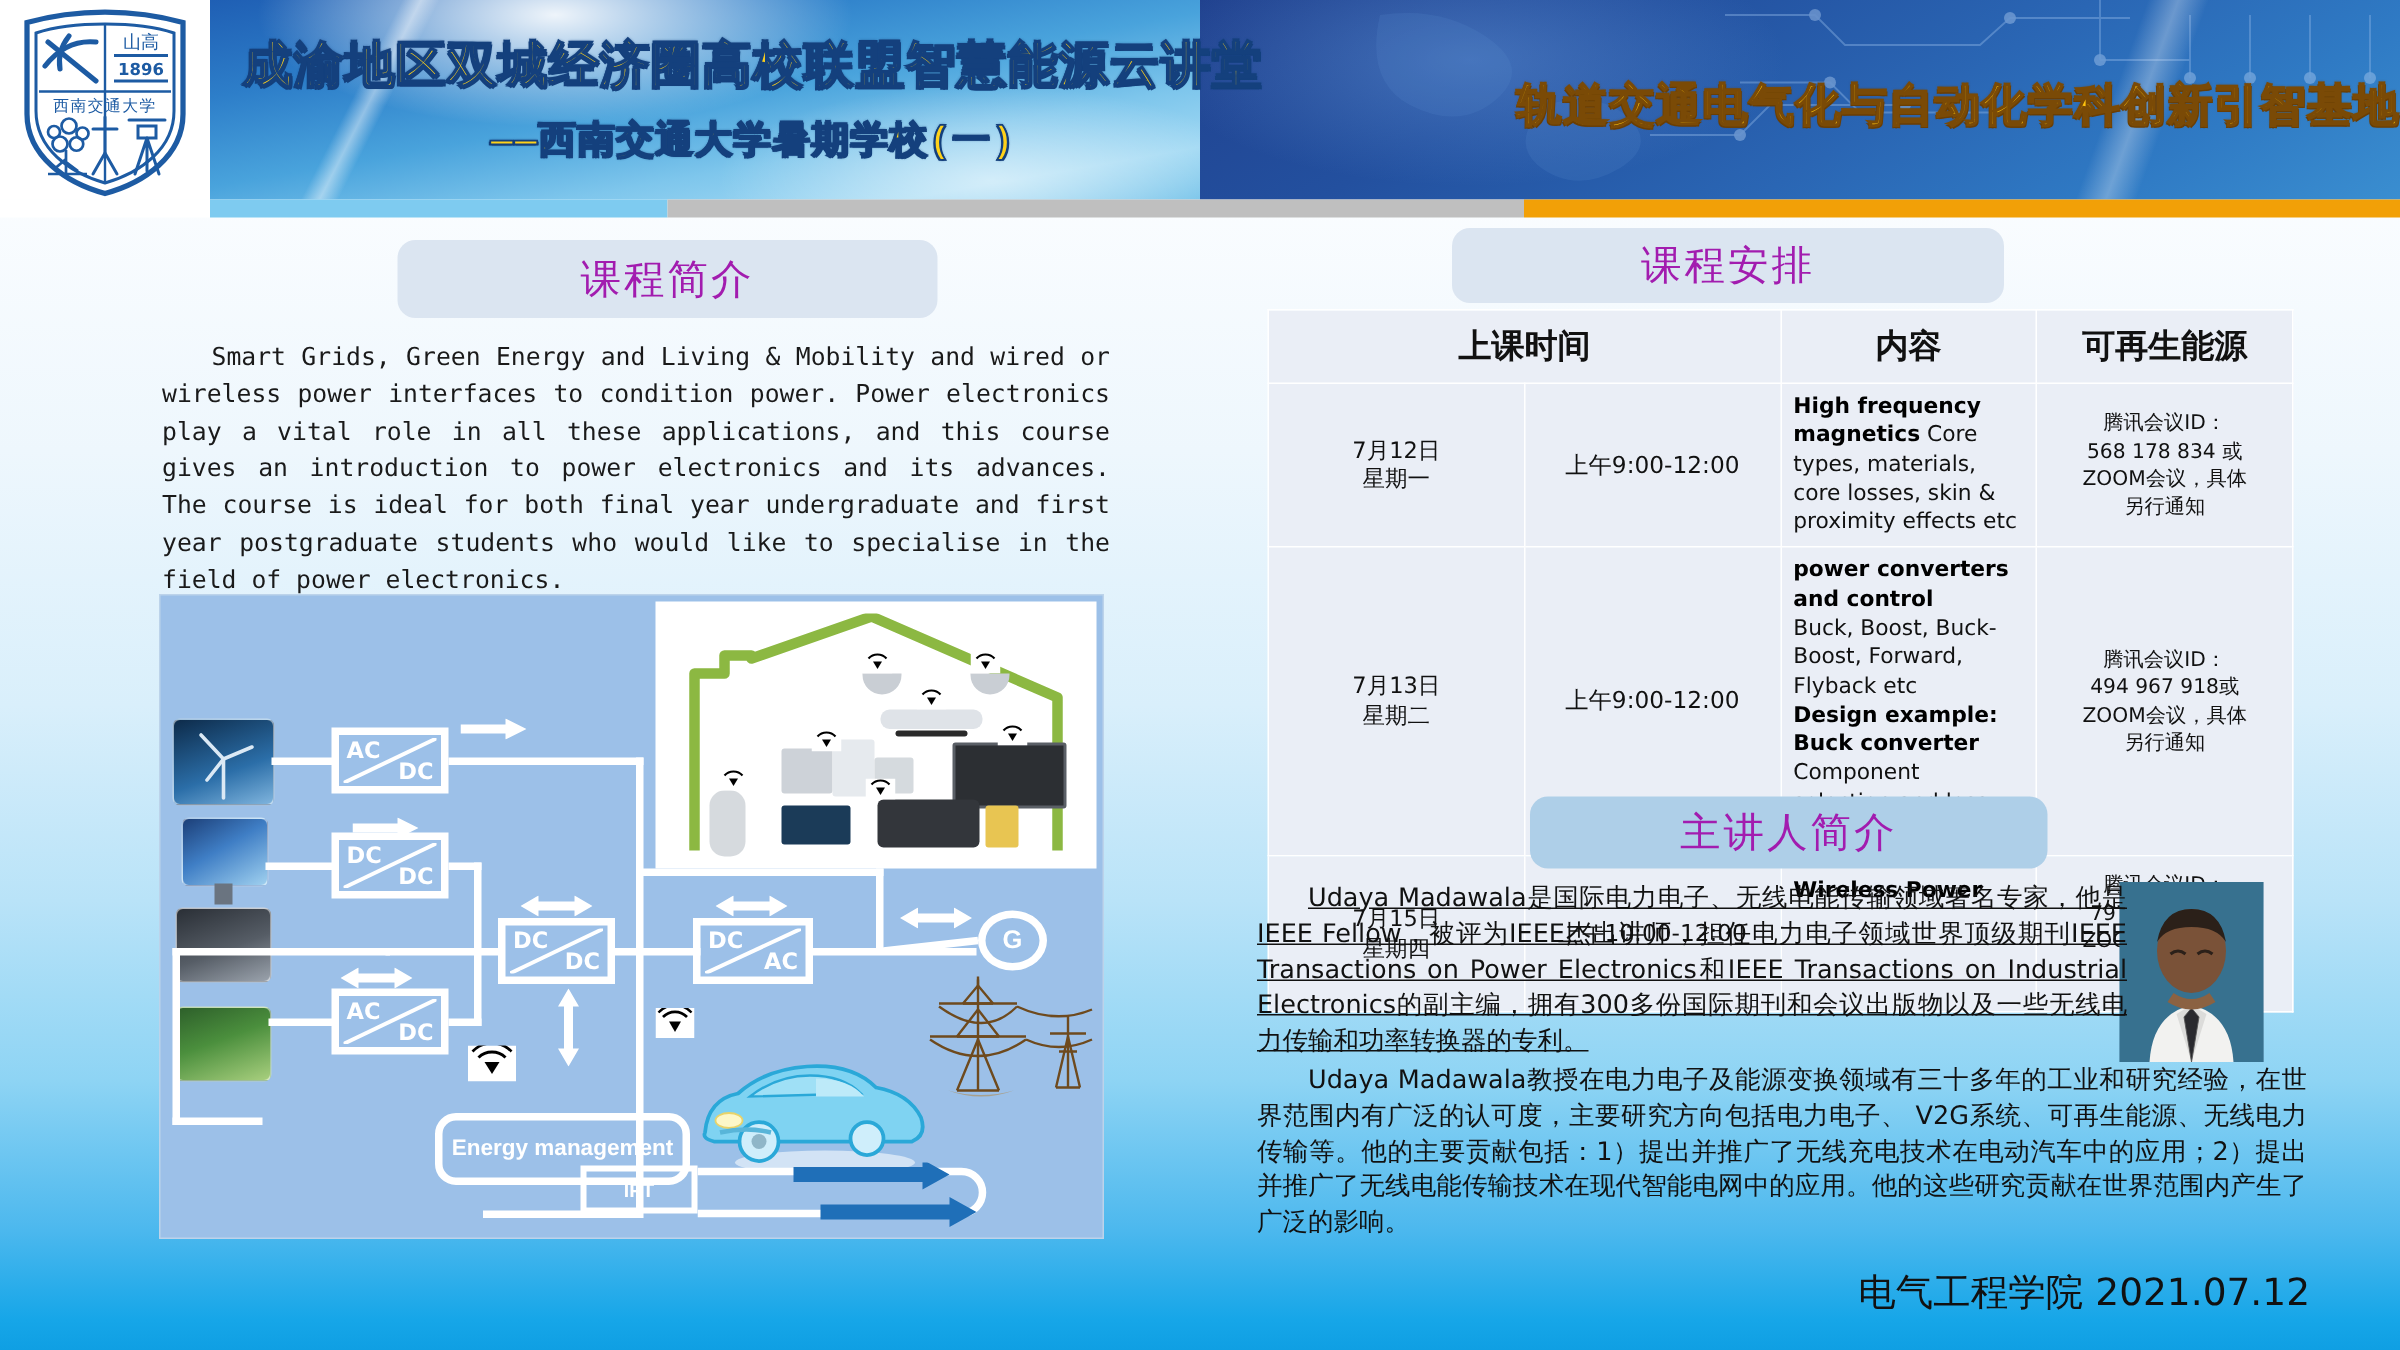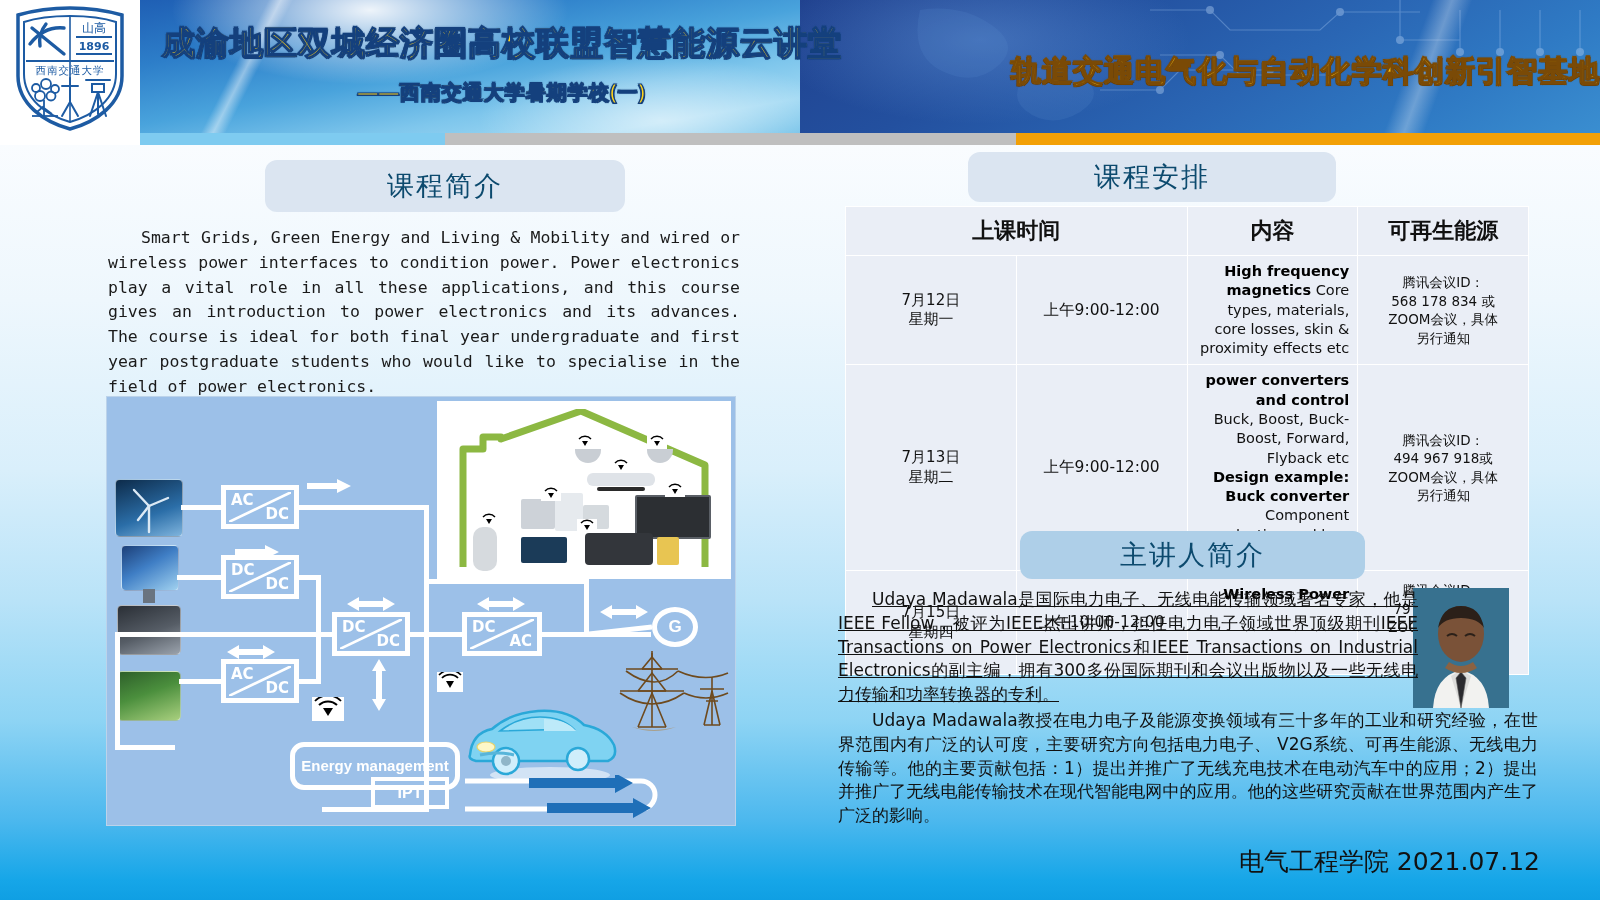--- a/index.html
+++ b/index.html
@@ -48,22 +48,22 @@
     position:absolute;left:142px;top:26px;width:720px;
     font-family:"DejaVu Sans","Liberation Sans",sans-serif;
     font-size:33px;font-weight:bold;letter-spacing:1px;
     color:#ffd21a;text-align:center;line-height:1.05;
     -webkit-text-stroke:1.1px #14407d;
     text-shadow:0 0 2px #14407d,1px 1px 0 #14407d,-1px 1px 0 #14407d;
     white-space:nowrap;
   }
   .title-sub{
     position:absolute;left:142px;top:82px;width:720px;
-    font-family:Liberation Sans, sans-serif;
-    font-size:20px;font-weight:bold;letter-spacing:1px;
+    font-family:Liberation Mono, monospace;
+    font-size:25px;font-weight:bold;letter-spacing:1px;
     color:#ffd21a;text-align:center;line-height:1.05;
     -webkit-text-stroke:1.1px #14407d;
     text-shadow:0 0 2px #14407d,1px 1px 0 #14407d,-1px 1px 0 #14407d;
     white-space:nowrap;
   }
   .title-right{
     position:absolute;left:860px;top:55px;width:740px;
     font-family:"DejaVu Sans","Liberation Sans",sans-serif;
     font-size:30px;font-weight:bold;letter-spacing:1px;
     color:#ffc40d;text-align:right;line-height:1.05;
@@ -75,21 +75,21 @@
   
   .strip{position:absolute;top:133px;left:0;width:1600px;height:12px;}
   .strip .s-white{position:absolute;left:0;top:0;width:140px;height:12px;background:#fff;}
   .strip .s-blue{position:absolute;left:140px;top:0;width:305px;height:12px;background:#7ecbf0;}
   .strip .s-gray{position:absolute;left:445px;top:0;width:571px;height:12px;background:#bfbfbf;}
   .strip .s-orange{position:absolute;left:1016px;top:0;width:584px;height:12px;background:#f2a007;}
 
   
   .pill{
     position:absolute;border-radius:12px;background:#dbe5f1;
-    color:#0c4a6e;font-size:27px;text-align:center;
+    color:#a21caf;font-size:27px;text-align:center;
     font-family:"DejaVu Sans","Liberation Sans",sans-serif;
     display:flex;align-items:center;justify-content:center;letter-spacing:2px;
   }
   #pill-intro{left:265px;top:160px;width:360px;height:52px;}
   #pill-schedule{left:968px;top:152px;width:368px;height:50px;}
   #pill-speaker{left:1020px;top:531px;width:345px;height:48px;background:#aecfe8;z-index:30;}
 
   
   .intro-text{
     position:absolute;left:108px;top:226px;width:632px;
@@ -117,44 +117,44 @@
   .blk .sl{position:absolute;left:4%;top:6%;width:92%;height:88%;}
   .wire{position:absolute;background:#fff;}
   .src{position:absolute;border-radius:5px;overflow:hidden;border:1px solid rgba(255,255,255,.5);}
   .emlabel{
     position:absolute;left:183px;top:345px;width:170px;height:48px;
     border:5px solid #fff;border-radius:14px;box-sizing:border-box;
     color:#fff;font-weight:bold;font-size:15px;line-height:1.15;
     display:flex;align-items:center;justify-content:center;text-align:center;
   }
   .iptbox{
-    position:absolute;left:264px;top:380px;width:78px;height:32px;
+    position:absolute;left:280px;top:380px;width:78px;height:32px;
     border:4px solid #fff;box-sizing:border-box;color:#fff;font-weight:bold;
-    font-size:16px;display:flex;align-items:center;justify-content:center;
+    font-size:13px;display:flex;align-items:center;justify-content:center;
   }
   .genG{
     position:absolute;left:545px;top:210px;width:46px;height:40px;
     border:5px solid #fff;border-radius:50%;box-sizing:border-box;color:#fff;
     font-weight:bold;font-size:17px;display:flex;align-items:center;justify-content:center;
   }
 
   
   .sched{
     position:absolute;left:845px;top:206px;width:684px;
     border-collapse:collapse;table-layout:fixed;
     font-family:"DejaVu Sans","Liberation Sans",sans-serif;
   }
   .sched th,.sched td{
     border:1px solid #ffffff;background:#eaeef6;vertical-align:middle;
     padding:6px 8px;color:#111;
   }
   .sched th{font-size:22px;font-weight:bold;text-align:center;padding:9px 4px;}
   .c-date{width:118px;text-align:center;font-size:15px;line-height:1.3;}
   .c-time{width:145px;text-align:center;font-size:15.5px;}
-  .c-topic{width:265px;text-align:right;font-size:14.5px;line-height:1.33;color:#3a3a3a;}
+  .c-topic{width:265px;text-align:left;font-size:14.5px;line-height:1.33;color:#3a3a3a;}
   .c-topic b{color:#000;}
   .c-mode{width:156px;text-align:center;font-size:13.5px;line-height:1.38;color:#222;}
 
   
   .photo{
     position:absolute;left:1413px;top:588px;width:96px;height:120px;
     background:linear-gradient(160deg,#2c5f7e 0%,#3f7fa0 45%,#2a5a78 100%);
     overflow:hidden;border:0;
   }
   .bio{

